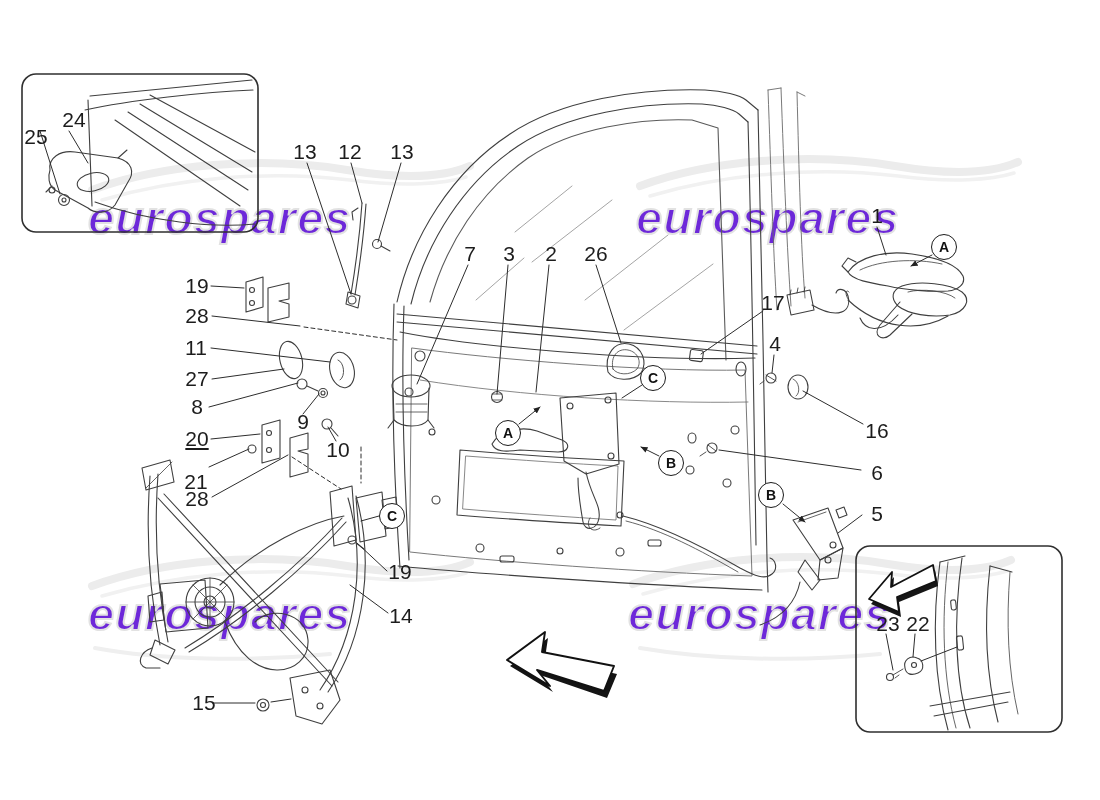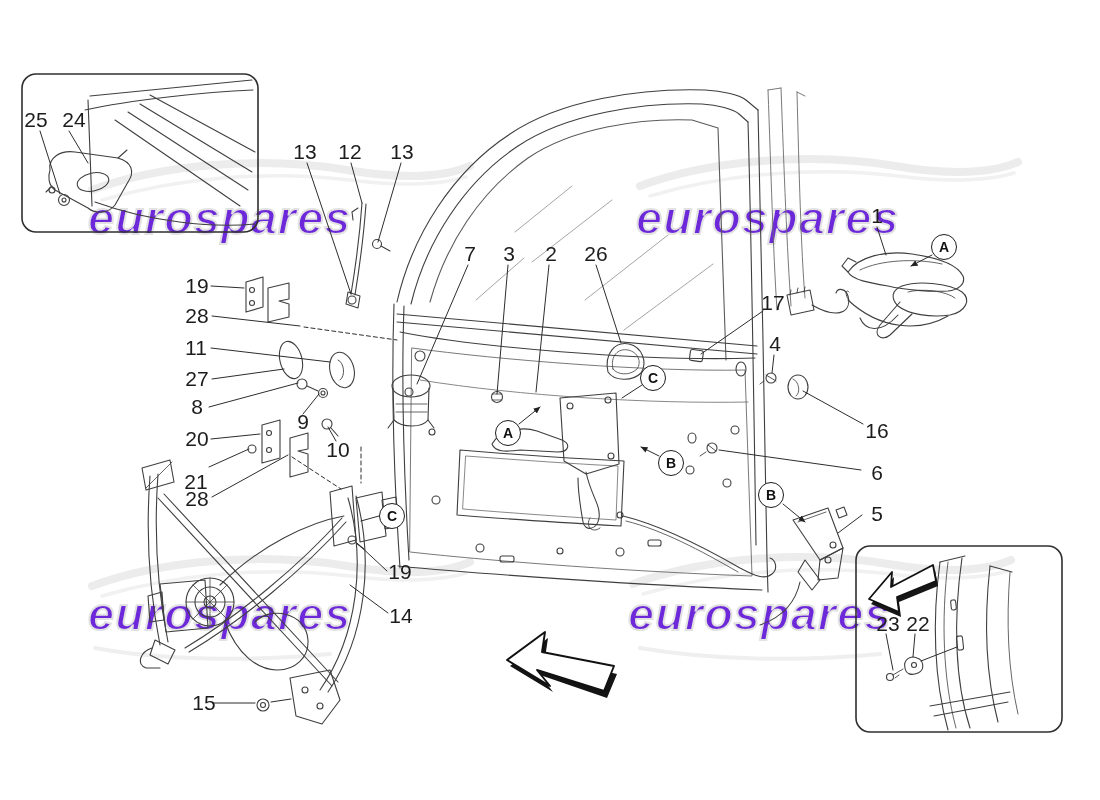--- a/index.html
+++ b/index.html
@@ -321,34 +321,34 @@
       <path d="M292,457 L341,489" stroke-dasharray="4 3"></path>
       <path d="M361,447 L361,483" stroke-dasharray="4 3"></path>
       <path d="M932,255 L911,266" marker-end="url(#ah)"></path>
       <path d="M519,424 L540,407" marker-end="url(#ah)"></path>
       <path d="M659,456 L641,447" marker-end="url(#ah)"></path>
       <path d="M783,504 L805,522" marker-end="url(#ah)"></path>
     </g>
   </svg>
 
   <div id="callout-layer">
-      <div class="callout" style="left: 36px; top: 120px;">25</div>
+      <div class="callout" style="left: 36px; top: 137px;">25</div>
       <div class="callout" style="left: 66px; top: 120px; margin-left: 8px;">24</div>
       <div class="callout" style="left: 305px; top: 152px;">13</div>
       <div class="callout" style="left: 350px; top: 152px;">12</div>
       <div class="callout" style="left: 402px; top: 152px;">13</div>
       <div class="callout" style="left: 877px; top: 216px;">1</div>
       <div class="callout" style="left: 197px; top: 286px;">19</div>
       <div class="callout" style="left: 197px; top: 316px;">28</div>
       <div class="callout" style="left: 196px; top: 348px;">11</div>
       <div class="callout" style="left: 197px; top: 379px;">27</div>
       <div class="callout" style="left: 197px; top: 407px;">8</div>
       <div class="callout" style="left: 303px; top: 422px;">9</div>
       <div class="callout" style="left: 338px; top: 450px;">10</div>
-      <div class="callout" style="left: 197px; top: 439px;">20</div>
+      <div class="callout" style="left: 197px; top: 439px; text-decoration: underline;">20</div>
       <div class="callout" style="left: 196px; top: 458px; margin-top: 24px;">21</div>
       <div class="callout" style="left: 197px; top: 499px;">28</div>
       <div class="callout" style="left: 470px; top: 254px;">7</div>
       <div class="callout" style="left: 509px; top: 254px;">3</div>
       <div class="callout" style="left: 551px; top: 254px;">2</div>
       <div class="callout" style="left: 596px; top: 254px;">26</div>
       <div class="callout" style="left: 773px; top: 303px;">17</div>
       <div class="callout" style="left: 775px; top: 344px;">4</div>
       <div class="callout" style="left: 877px; top: 431px;">16</div>
       <div class="callout" style="left: 877px; top: 473px;">6</div>

